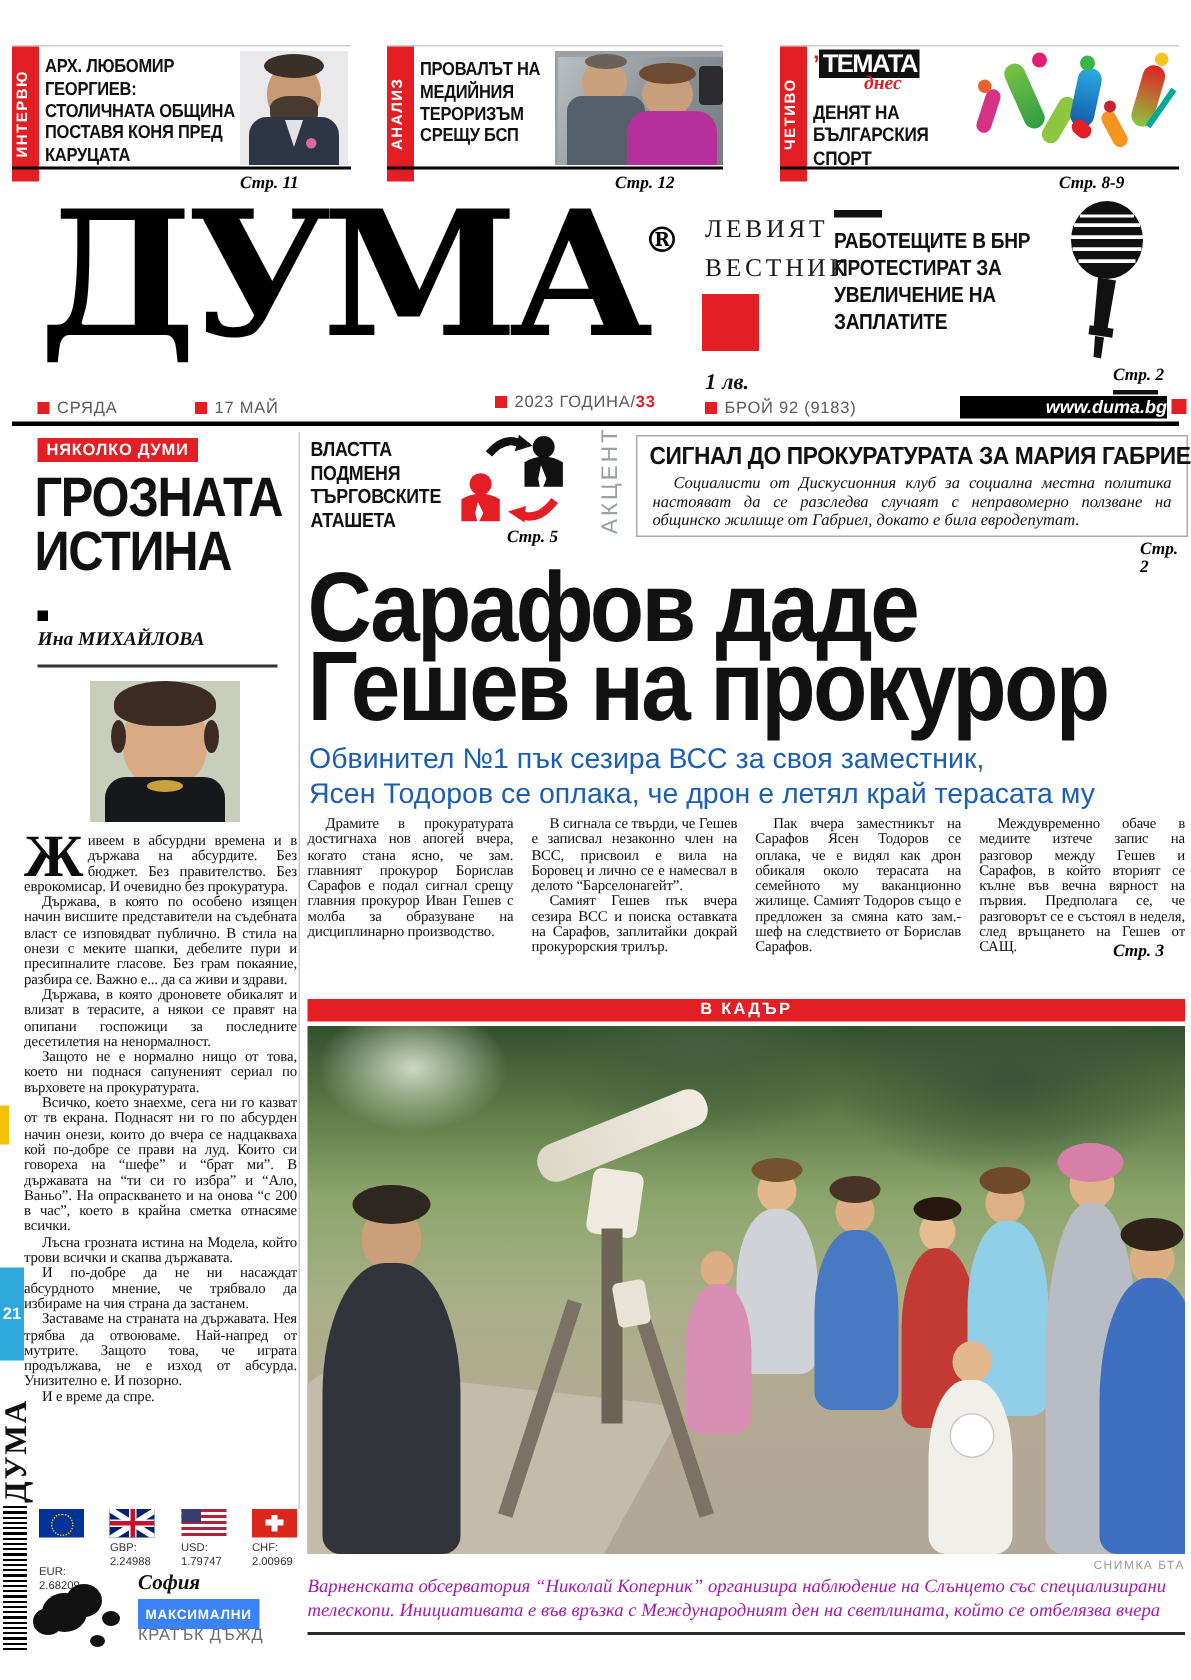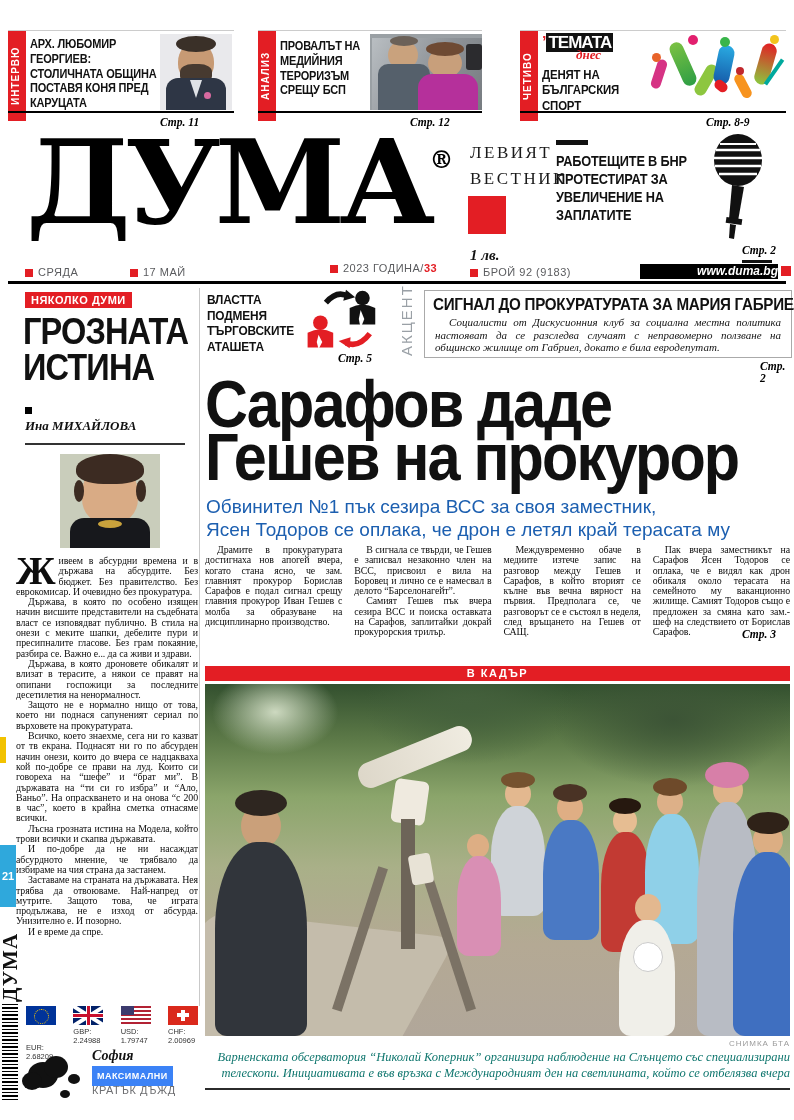--- a/index.html
+++ b/index.html
@@ -180,22 +180,22 @@
   </div>
   <div class="abs" style="left:206px;top:495px;font-size:19px;line-height:23px;color:#1c5fb0;">
     <div>Обвинител №1 пък сезира ВСС за своя заместник,</div>
     <div>Ясен Тодоров се оплака, че дрон е летял край терасата му</div>
   </div>
 
   <div class="abs bodytext" style="left:205px;top:545px;width:585px;height:118px;column-count:4;column-gap:12px;">
     <p>Драмите в прокуратурата достигнаха нов апогей вчера, когато стана ясно, че зам. главният прокурор Борислав Сарафов е подал сигнал срещу главния прокурор Иван Гешев с молба за образуване на дисциплинарно производство.</p>
     <p>В сигнала се твърди, че Гешев е записвал незаконно член на ВСС, присвоил е вила на Боровец и лично се е намесвал в делото “Барселонагейт”.</p>
     <p>Самият Гешев пък вчера сезира ВСС и поиска оставката на Сарафов, заплитайки докрай прокурорския трилър.</p>
+    <p>Пак вчера заместникът на Сарафов Ясен Тодоров се оплака, че е видял как дрон обикаля около терасата на семейното му ваканционно жилище. Самият Тодоров също е предложен за смяна като зам.-шеф на следствието от Борислав Сарафов.</p>
     <p>Междувременно обаче в медиите изтече запис на разговор между Гешев и Сарафов, в който вторият се кълне във вечна вярност на първия. Предполага се, че разговорът се е състоял в неделя, след връщането на Гешев от САЩ.</p>
-    <p>Пак вчера заместникът на Сарафов Ясен Тодоров се оплака, че е видял как дрон обикаля около терасата на семейното му ваканционно жилище. Самият Тодоров също е предложен за смяна като зам.-шеф на следствието от Борислав Сарафов.</p>
   </div>
   <div class="abs pageref" style="left:742px;top:628px;">Стр. 3</div>
 
   <div class="abs" style="left:205px;top:666px;width:585px;height:15px;background:#e31e24;color:#fff;font-weight:bold;font-size:11px;line-height:15px;text-align:center;letter-spacing:1.5px;">В КАДЪР</div>
 
   <div class="abs" style="left:205px;top:684px;width:585px;height:352px;overflow:hidden;background:
       radial-gradient(90px 60px at 12% 8%, #cdd9c0 0%, rgba(205,217,192,0) 70%),
       radial-gradient(140px 80px at 45% 6%, #44603c 0%, rgba(68,96,60,0) 75%),
       radial-gradient(160px 90px at 80% 10%, #3c5436 0%, rgba(60,84,54,0) 75%),
       linear-gradient(180deg,#33502f 0%,#5d7a48 16%,#8ba56b 32%,#a9b088 52%,#b4a994 74%,#b1a79a 100%);">
@@ -231,21 +231,21 @@
     <div class="abs" style="left:542px;top:128px;width:42px;height:22px;border-radius:50%;background:#2f2218;"></div>
     <div class="fig-body" style="left:528px;top:168px;width:70px;height:184px;background:#3f6fc0;"></div>
     <div class="fig-head" style="left:430px;top:210px;width:26px;height:28px;background:#e3b88f;"></div>
     <div class="fig-body" style="left:414px;top:236px;width:56px;height:116px;background:#f0efe9;"></div>
     <div class="abs" style="left:428px;top:258px;width:28px;height:28px;border-radius:50%;background:#fff;border:1px solid #ccc;"></div>
     <div class="fig-head" style="left:262px;top:150px;width:22px;height:24px;background:#ddae84;"></div>
     <div class="fig-body" style="left:252px;top:172px;width:44px;height:100px;background:#d98fb4;"></div>
   </div>
 
   <div class="abs" style="left:205px;top:1039px;width:585px;text-align:right;font-size:8px;color:#9b9b9b;letter-spacing:1px;">СНИМКА БТА</div>
-  <div class="abs serif it" style="left:205px;top:1050px;width:585px;font-size:12.5px;line-height:1.25;color:#0f766e;text-align:right;">Варненската обсерватория “Николай Коперник” организира наблюдение на Слънцето със специализирани телескопи. Инициативата е във връзка с Международният ден на светлината, който се отбелязва вчера</div>
+  <div class="abs serif it" style="left:205px;top:1050px;width:585px;font-size:12.5px;line-height:1.25;color:#a21caf;">Варненската обсерватория “Николай Коперник” организира наблюдение на Слънцето със специализирани телескопи. Инициативата е във връзка с Международният ден на светлината, който се отбелязва вчера</div>
   <div class="abs" style="left:205px;top:1088px;width:585px;height:2px;background:#2b2b2b;"></div>
 
   <div class="abs" style="left:26px;top:1006px;width:172px;display:flex;justify-content:space-between;">
     <div>
       <div style="width:30px;height:19px;background:#003399;position:relative;">
         <div style="position:absolute;left:8px;top:3px;width:13px;height:13px;border-radius:50%;border:1.5px dotted #ffcc00;"></div>
       </div>
       <div style="font-size:7.5px;color:#333;margin-top:18px;"><span>EUR:</span><br><span>2.68209</span></div>
     </div>
     <div>

